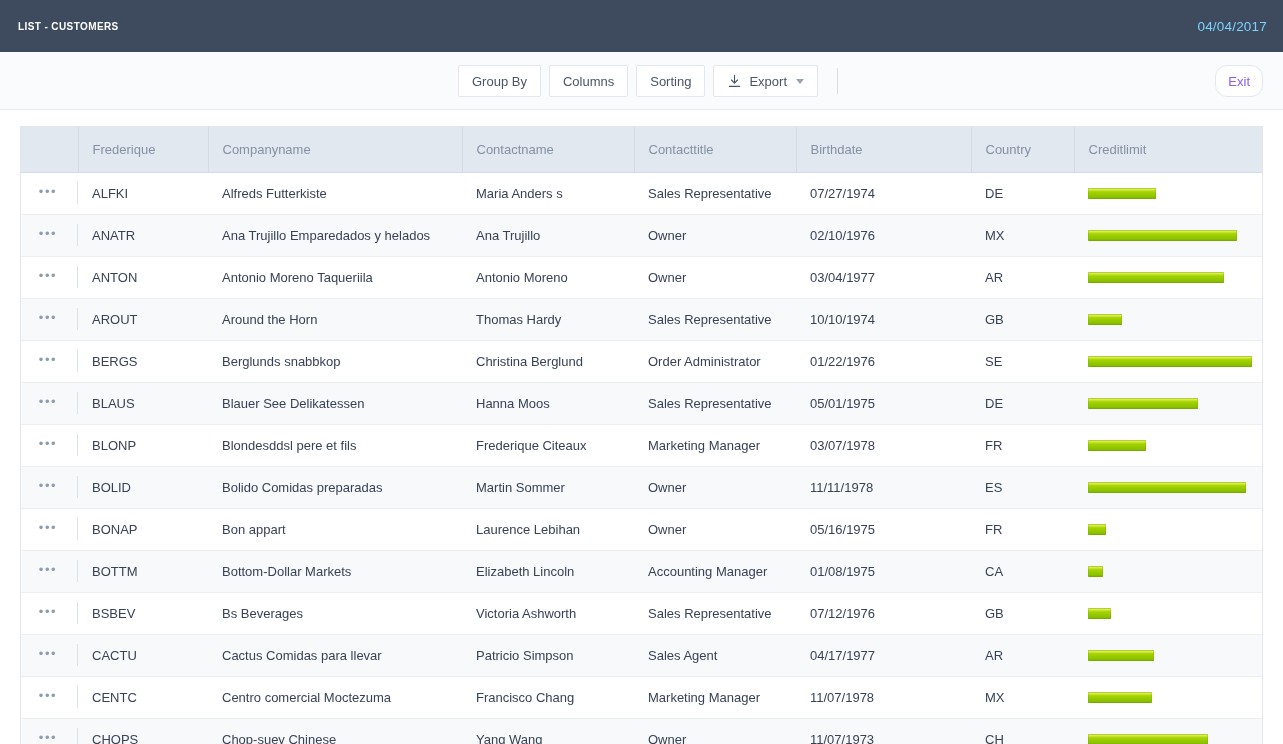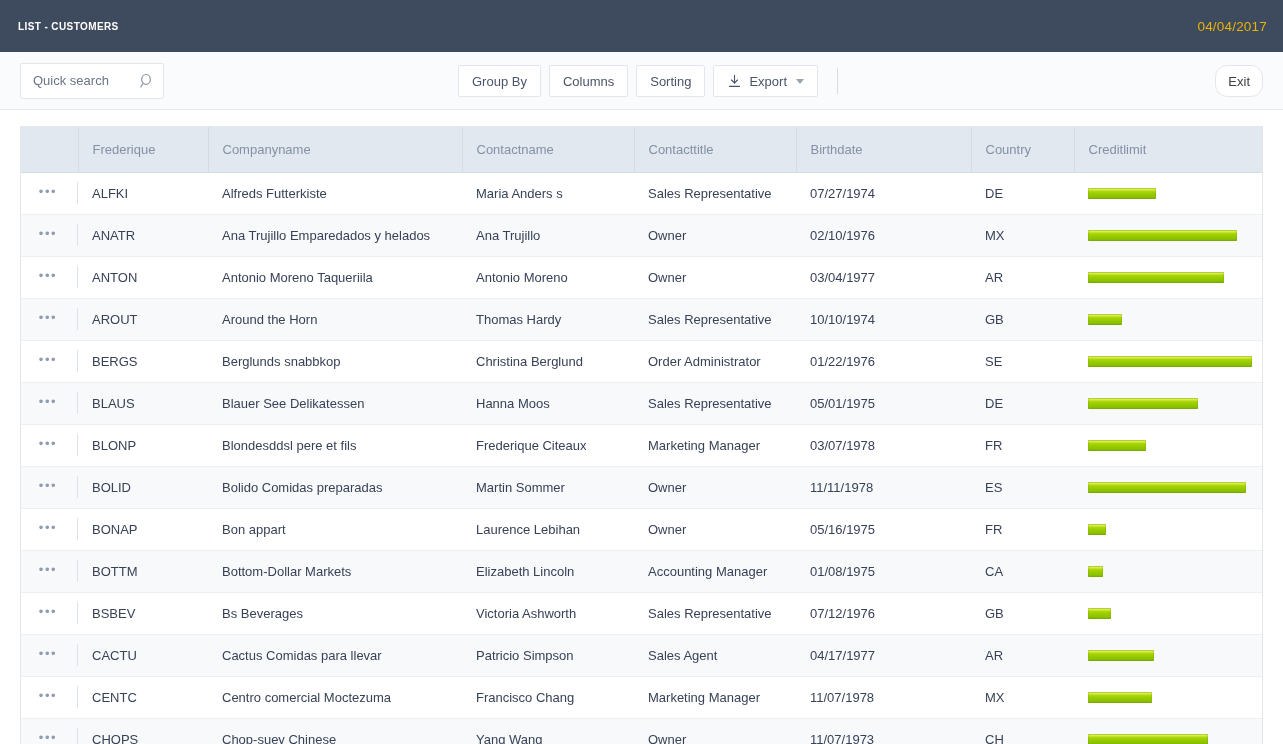--- a/index.html
+++ b/index.html
@@ -20,21 +20,21 @@
     justify-content: space-between;
     padding: 0 16px 0 18px;
   }
   .titlebar-title {
     color: #ffffff;
     font-size: 10px;
     font-weight: bold;
     letter-spacing: 0.4px;
   }
   .titlebar-date {
-    color: #eab308;
+    color: #7dd3fc;
     font-size: 13.5px;
     letter-spacing: 0.2px;
   }
 
   
   .toolbar {
     height: 58px;
     background: #fafbfc;
     border-bottom: 1px solid #e9ecef;
     display: flex;
@@ -105,21 +105,21 @@
   .exit-wrap {
     position: absolute;
     right: 20px; top: 0; height: 58px;
     display: flex; align-items: center;
   }
   .exit-btn {
     height: 32px; min-width: 44px;
     background: #ffffff;
     border: 1px solid #e3e7ec;
     border-radius: 12px;
-    color: #404040;
+    color: #8b5cf6;
     font-family: "Liberation Sans", sans-serif;
     font-size: 13px;
     padding: 0 12px;
     cursor: pointer;
   }
 
   
   .grid-outer {
     padding: 16px 20px 0 20px;
     height: calc(744px - 52px - 58px);
@@ -222,29 +222,20 @@
 </head>
 <body>
 
 <div class="titlebar">
   <div class="titlebar-title">LIST - CUSTOMERS</div>
   <div class="titlebar-date">04/04/2017</div>
 </div>
 
 <div class="toolbar">
 
-  <div class="search-wrap">
-    <input class="search-input" type="text" placeholder="Quick search" style="">
-    <span class="search-icon">
-      <svg viewBox="0 0 16 16" width="16" height="16" fill="none" stroke="currentColor" stroke-width="1.2">
-        <ellipse cx="7" cy="6.4" rx="4.3" ry="4.9"></ellipse>
-        <line x1="4.2" y1="10.2" x2="1.8" y2="14" stroke-linecap="round"></line>
-      </svg>
-    </span>
-  </div>
 
   <div class="toolbar-center">
     <button class="tbtn">
       <span>Group By</span>
     </button>
     <button class="tbtn">
       <span>Columns</span>
     </button>
     <button class="tbtn">
       <span>Sorting</span>

